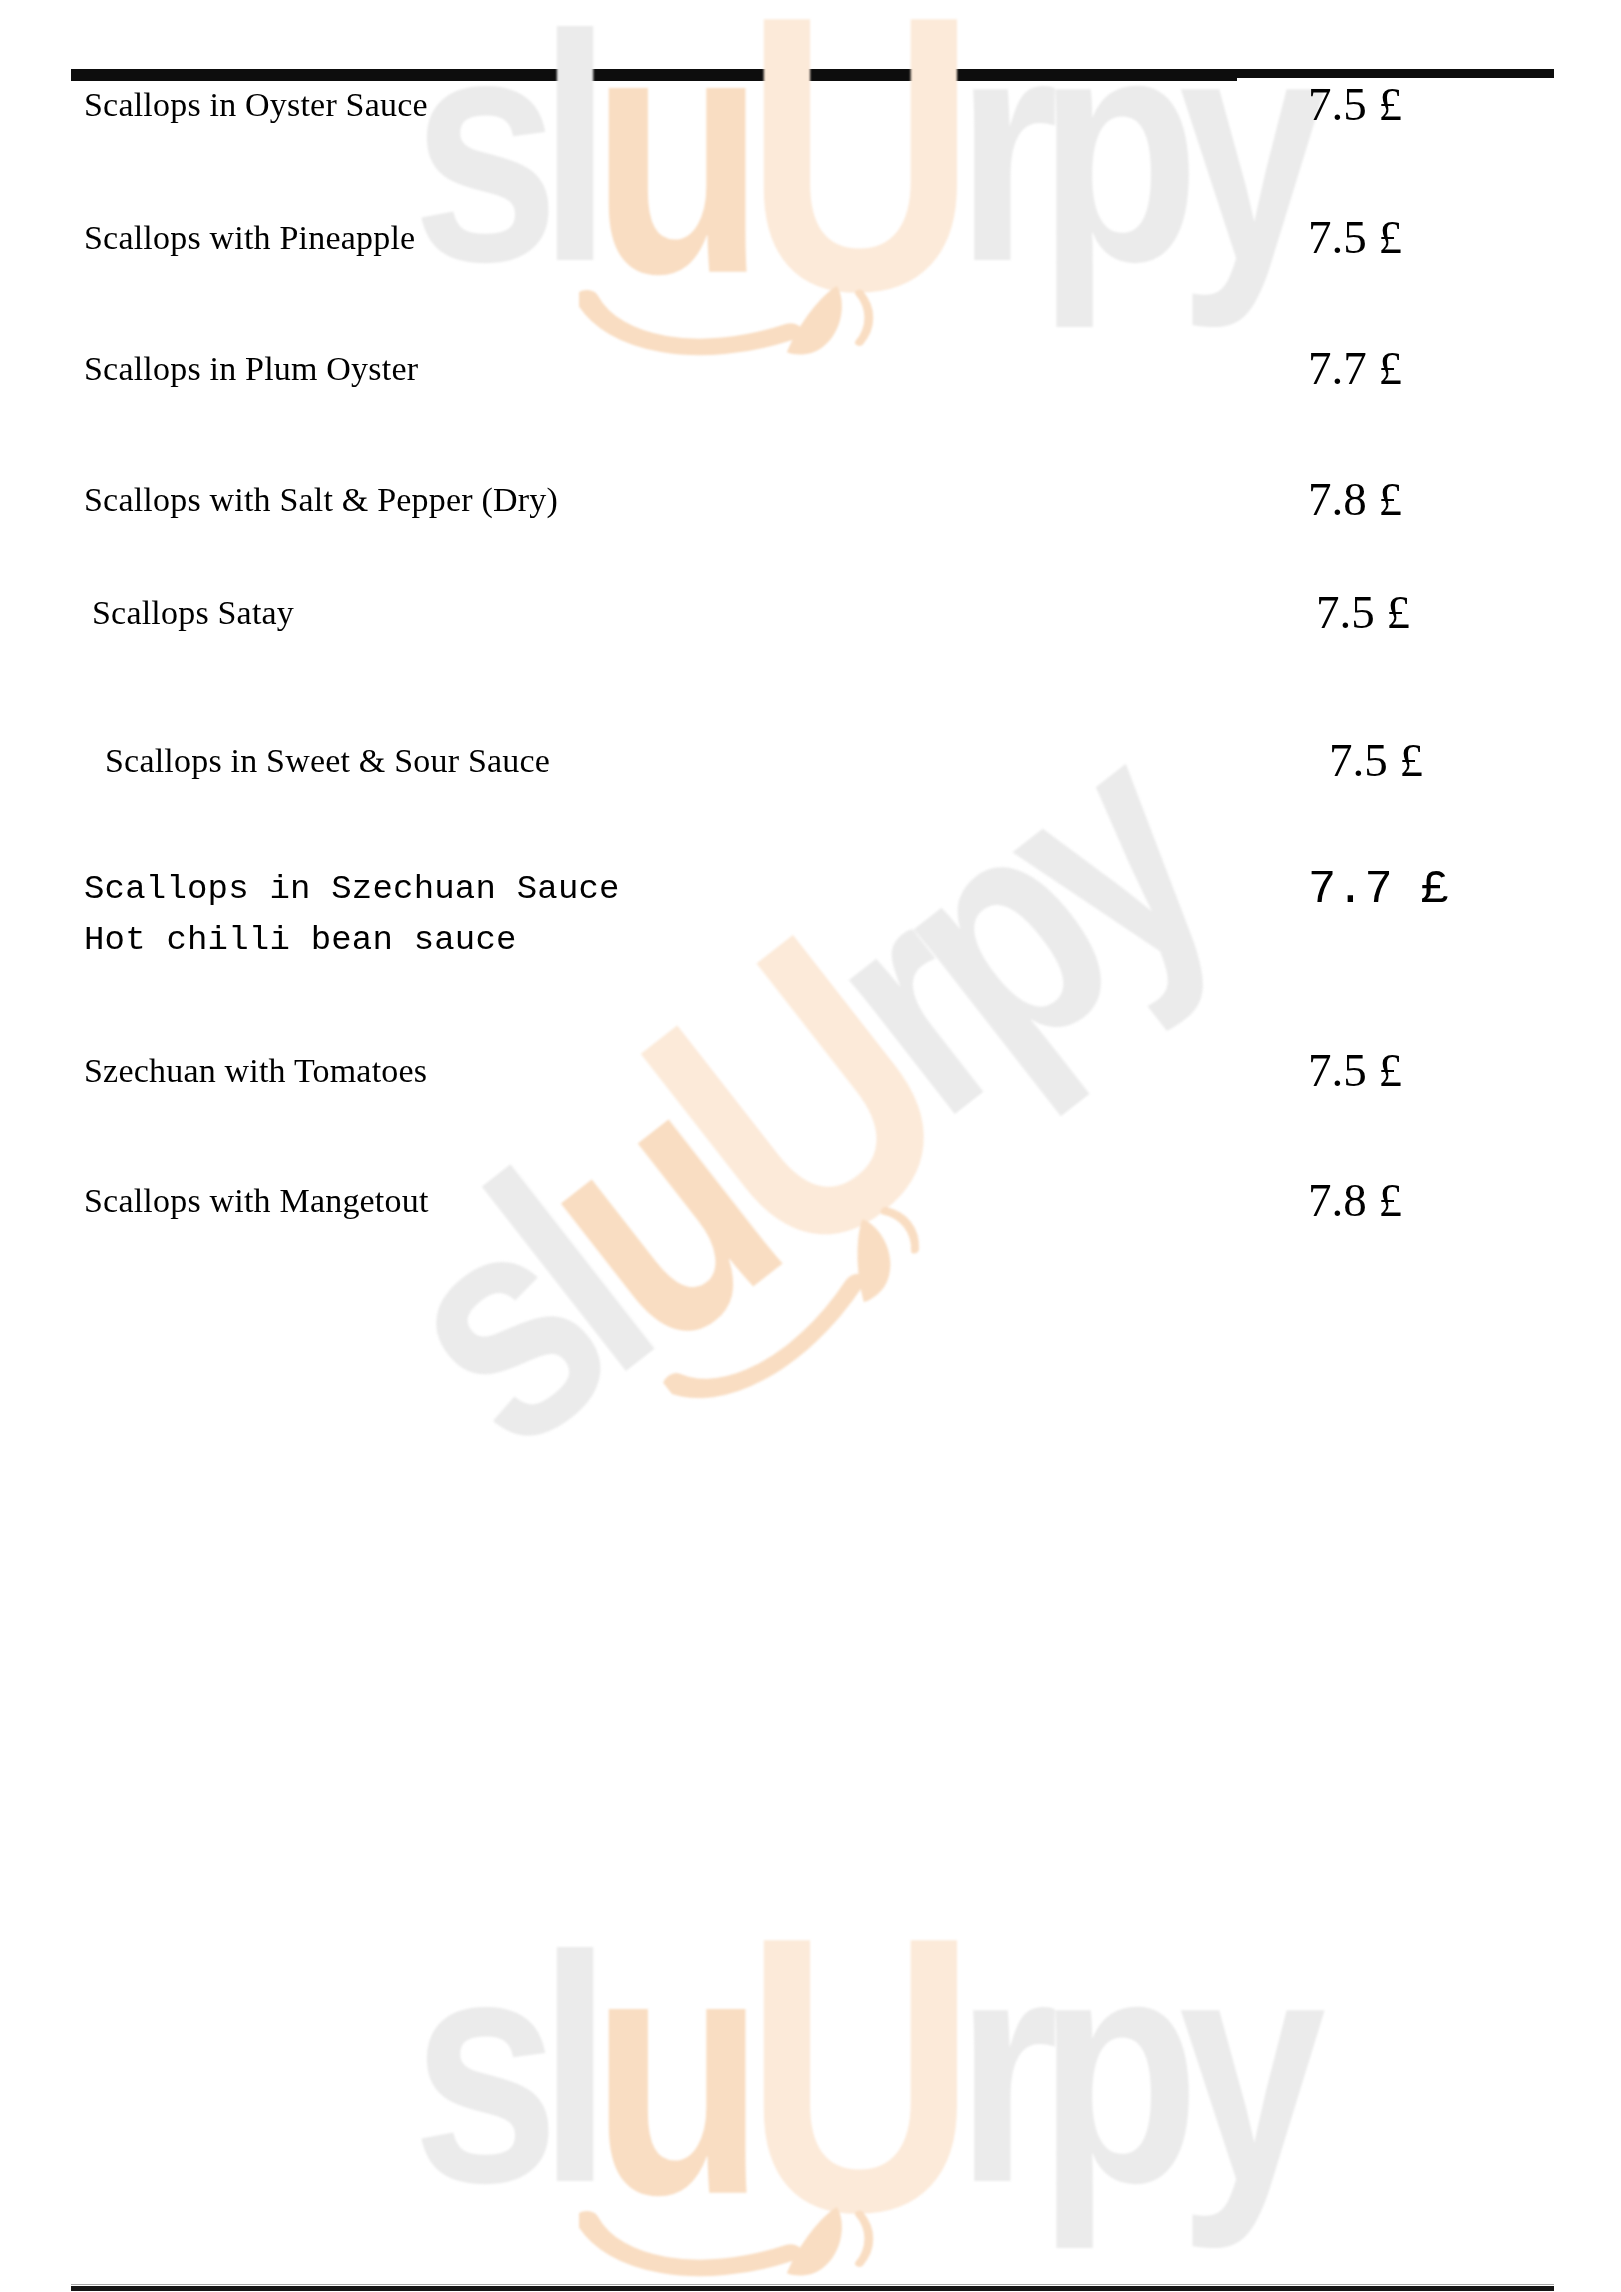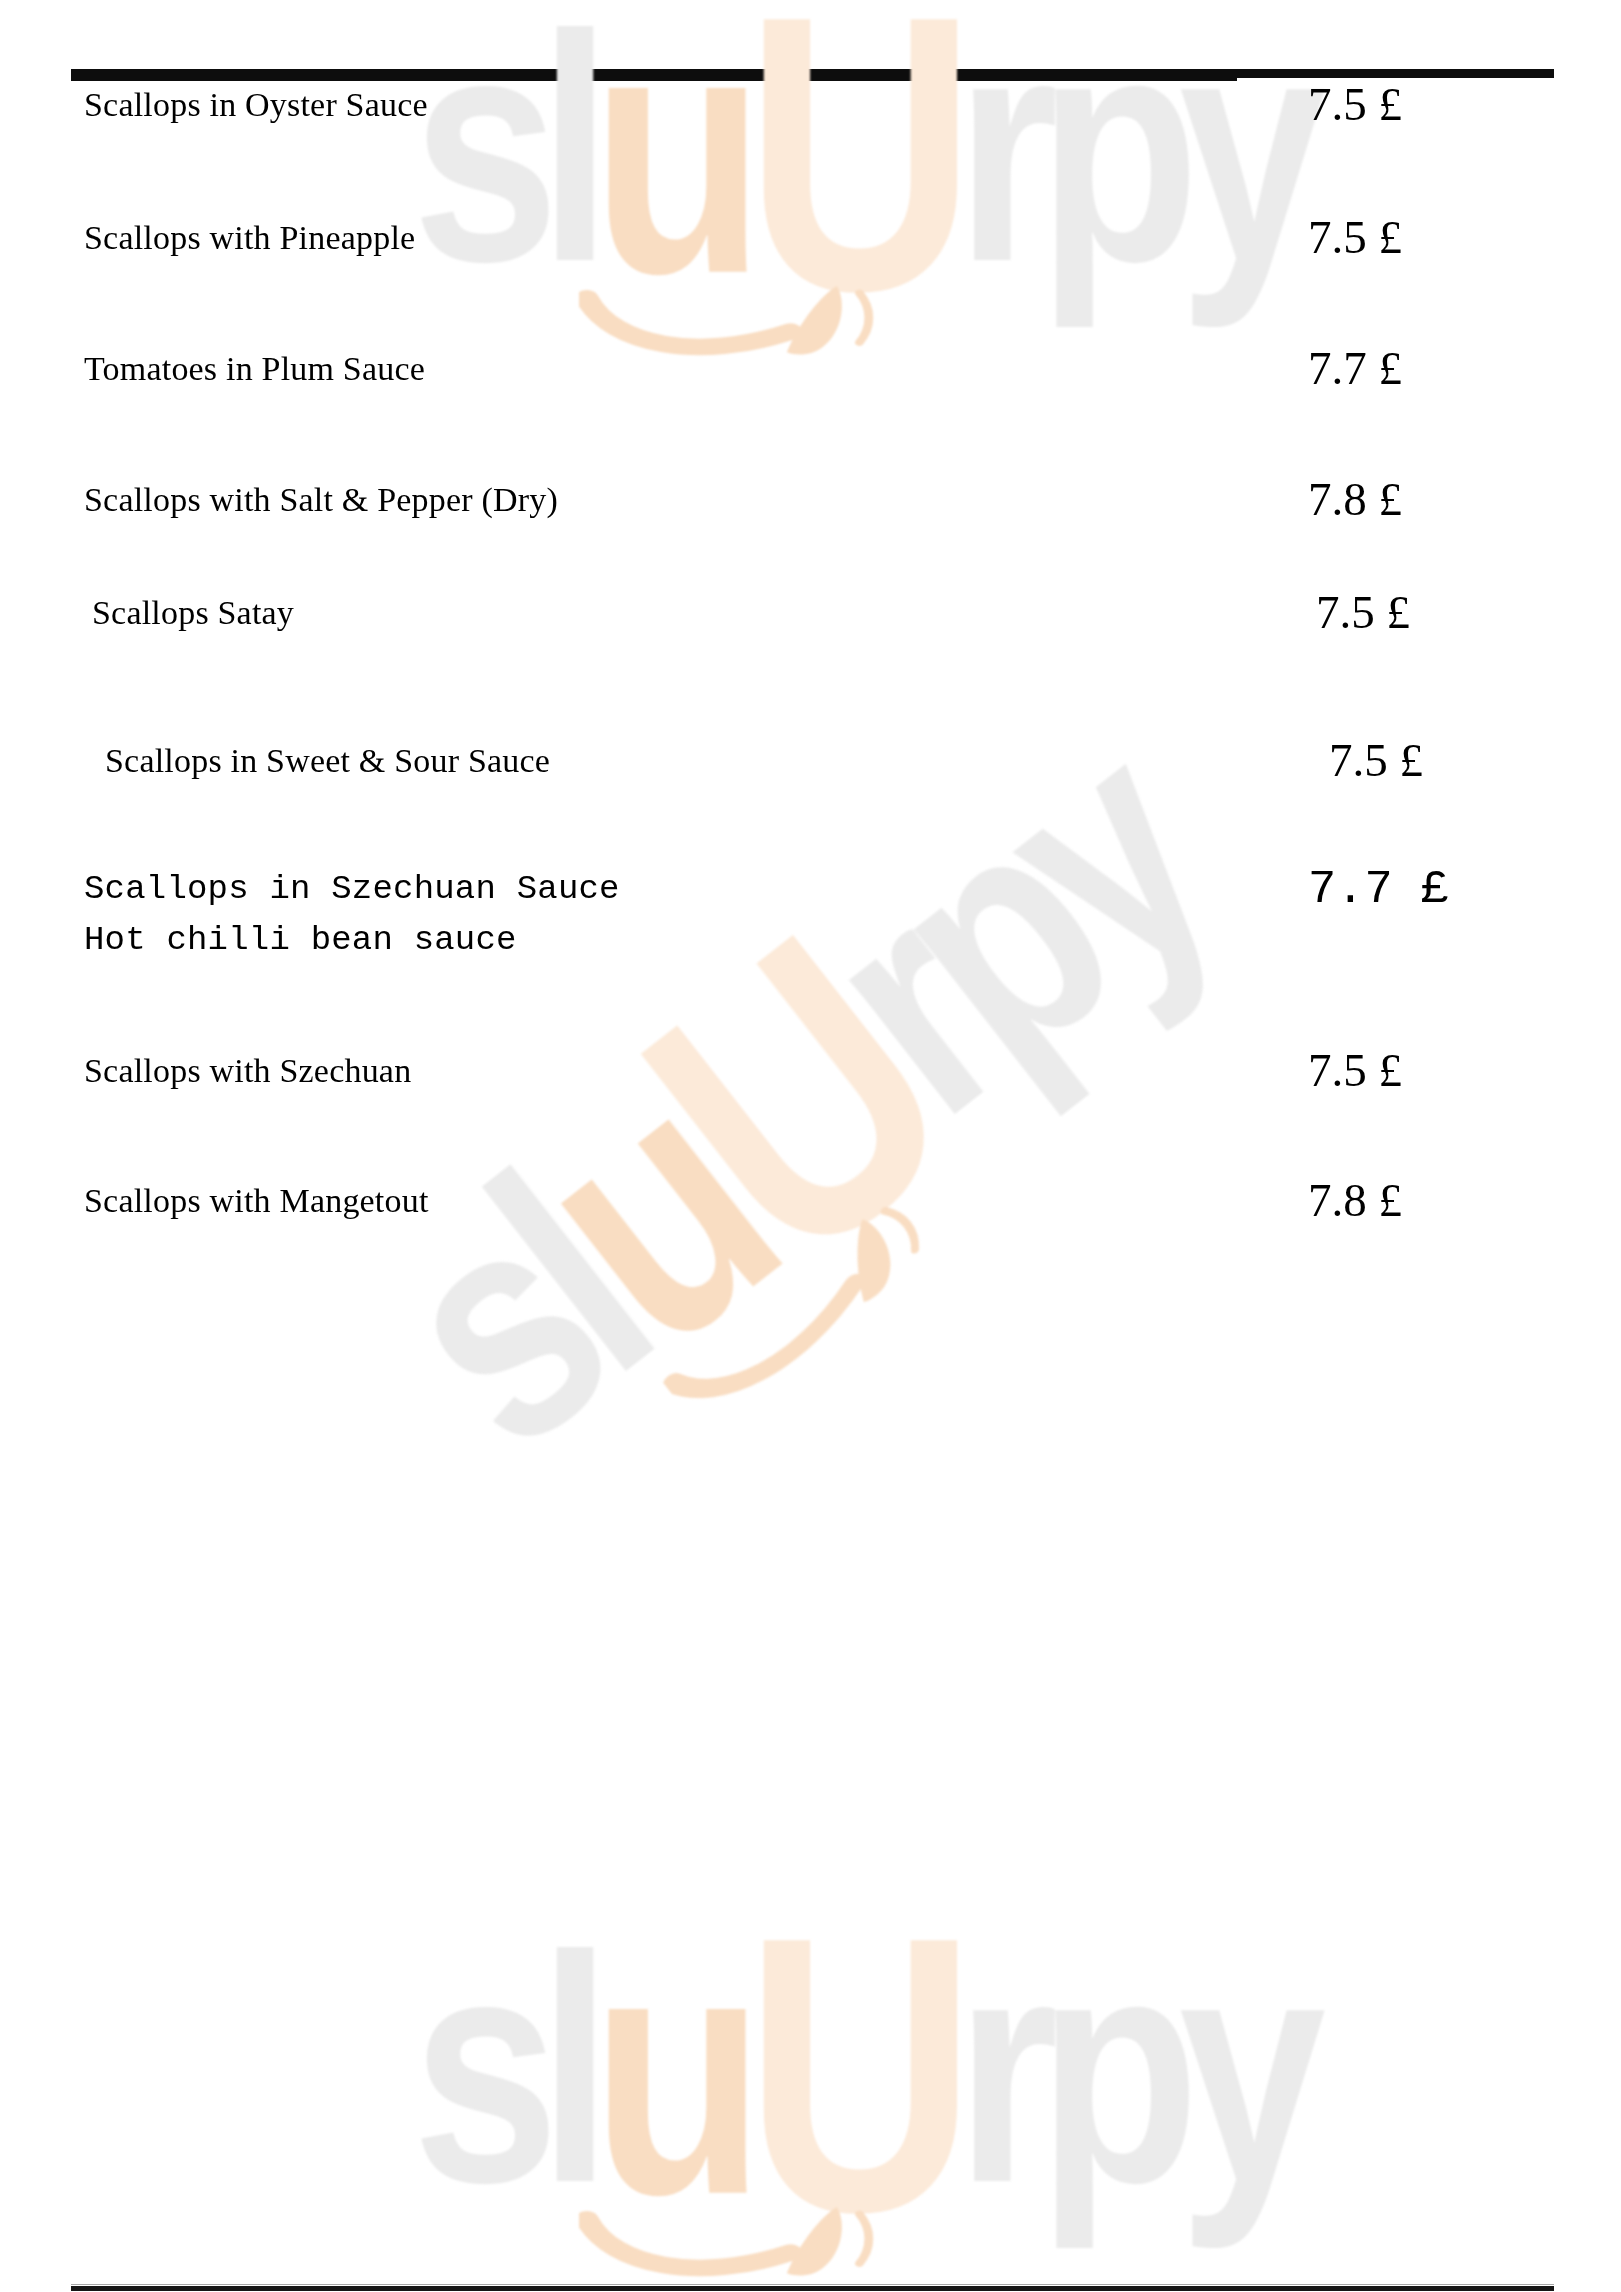--- a/index.html
+++ b/index.html
@@ -95,21 +95,21 @@
       <div class="item-price">7.5 £</div>
     </div>
 
     <div class="row" style="top: 212px;">
       <div class="item-name">Scallops with Pineapple</div>
 
       <div class="item-price">7.5 £</div>
     </div>
 
     <div class="row" style="top: 343px;">
-      <div class="item-name">Tomatoes in Plum Sauce</div>
+      <div class="item-name">Scallops in Plum Oyster</div>
 
       <div class="item-price">7.7 £</div>
     </div>
 
     <div class="row" style="top: 474px;">
       <div class="item-name">Scallops with Salt &amp; Pepper (Dry)</div>
 
       <div class="item-price">7.8 £</div>
     </div>
 
@@ -125,21 +125,21 @@
       <div class="item-price">7.5 £</div>
     </div>
 
     <div class="row" style="top: 864px; font-family: Liberation Mono, monospace;">
       <div class="item-name">Scallops in Szechuan Sauce</div>
       <div class="item-desc">Hot chilli bean sauce</div>
       <div class="item-price">7.7 £</div>
     </div>
 
     <div class="row" style="top: 1045px;">
-      <div class="item-name">Scallops with Szechuan</div>
+      <div class="item-name">Szechuan with Tomatoes</div>
 
       <div class="item-price">7.5 £</div>
     </div>
 
     <div class="row" style="top: 1175px; font-family: Liberation Serif, serif;">
       <div class="item-name">Scallops with Mangetout</div>
 
       <div class="item-price">7.8 £</div>
     </div>
   </div>

